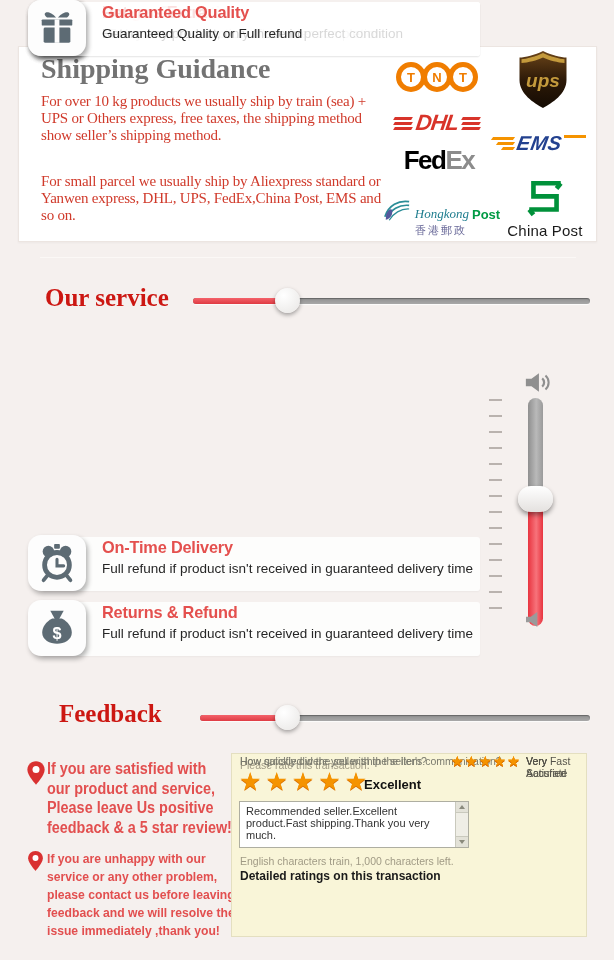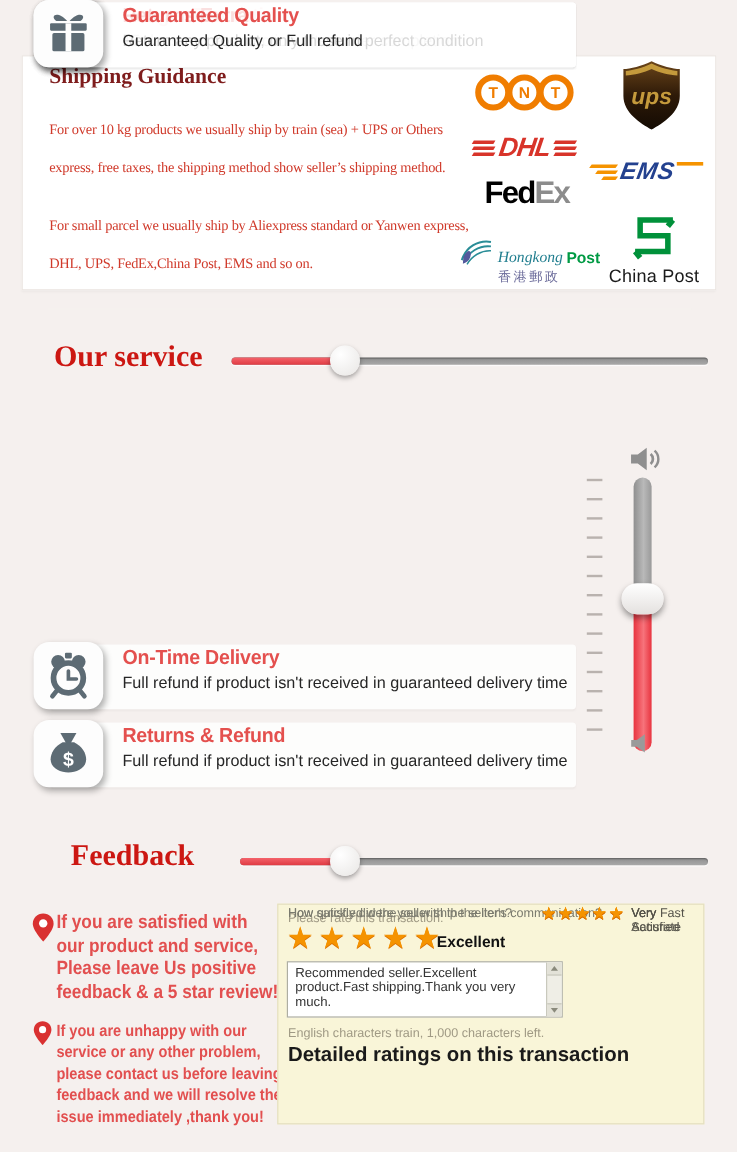--- a/index.html
+++ b/index.html
@@ -16,26 +16,26 @@
   
   .ship-card {
     left:18px; top:46px; width:579px; height:196px;
     background:#ffffff;
     border:1px solid #ece5e1;
     box-shadow:0 1px 2px rgba(0,0,0,.04);
   }
   .ship-title {
     position:absolute; left:22px; top:6px;
     font-family:"Liberation Serif", serif;
-    font-size:18px; font-weight:bold; color:#7f1d1d;
+    font-size:28px; font-weight:bold; color:#737373;
   }
   .ship-p {
     position:absolute; left:22px; width:352px;
     font-family:"Liberation Serif", serif;
-    font-size:12px; line-height:31px; letter-spacing:-0.2px;
+    font-size:15px; line-height:17px; letter-spacing:-0.2px;
     color:#d03a2b;
   }
   .ship-p1 { top:46px; }
   .ship-p2 { top:126px; }
 
   
   .logo { position:absolute; display:flex; align-items:center; justify-content:center; }
   .tnt { left:372px; top:12px; width:92px; height:36px; }
   .tnt-circle {
     width:30px; height:30px; border-radius:50%;
@@ -135,21 +135,21 @@
     background:#fff; border:1px solid #aeaea1;
     font-size:11px; color:#333; padding:3px 18px 3px 6px;
   }
   .fb-scroll { position:absolute; right:0; top:0; width:13px; height:100%; background:#efeee6; border-left:1px solid #c9c9bd; }
   .sc-btn { position:absolute; left:0; width:12px; height:11px; background:#e3e2d8; display:flex; align-items:center; justify-content:center; }
   .sc-up { top:0; border-bottom:1px solid #c9c9bd; }
   .sc-down { bottom:0; border-top:1px solid #c9c9bd; }
   .tri-up { width:0; height:0; border-left:3.5px solid transparent; border-right:3.5px solid transparent; border-bottom:4.5px solid #8a8a7c; }
   .tri-down { width:0; height:0; border-left:3.5px solid transparent; border-right:3.5px solid transparent; border-top:4.5px solid #8a8a7c; }
   .fb-chars { position:absolute; left:8px; top:101px; }
-  .fb-detailed { position:absolute; left:8px; top:115px; font-size:17px; font-weight:bold; color:#1a1a1a; }
+  .fb-detailed { position:absolute; left:8px; top:115px; font-size:12px; font-weight:bold; color:#1a1a1a; }
   .fb-row { position:absolute; left:0; width:356px; height:15px; }
   .fb-row:nth-of-type(1){ top:131px; } .fb-row:nth-of-type(2){ top:147px; } .fb-row:nth-of-type(3){ top:163px; }
   .fb-q { position:absolute; left:8px; top:1px; font-size:10.5px; color:#7a7a6e; }
   .stars-small { position:absolute; left:219px; top:-1px; font-size:14px; letter-spacing:1.5px; color:#f59300; text-shadow:0 1px 0 #d96f00; }
   .fb-lab { position:absolute; left:294px; top:1px; font-size:10.5px; color:#55534a; }
 </style>
 </head>
 <body>
 
 <section class="abs ship-card">

